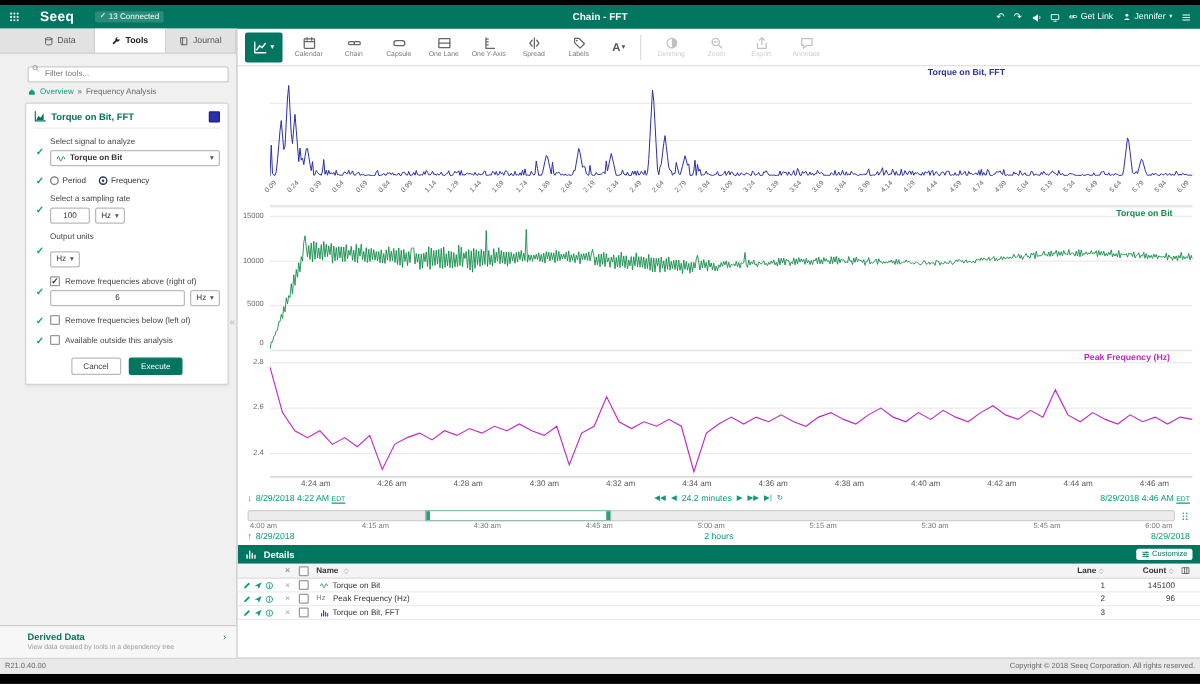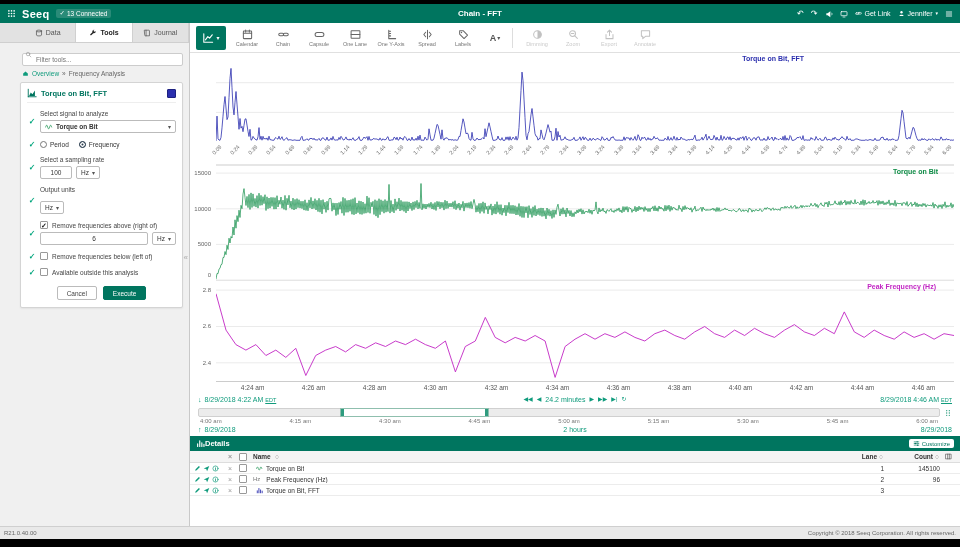--- a/index.html
+++ b/index.html
@@ -2,21 +2,21 @@
 <html><head>
 <meta charset="utf-8">
 <style>
   html,body{margin:0;padding:0}
   body{width:960px;height:547px;background:#000;overflow:hidden;font-family:"Liberation Sans",sans-serif}
   *{box-sizing:border-box}
   .screen{position:relative;width:960px;height:547px;background:#000}
   .app{position:absolute;top:4px;left:0;width:960px;height:535px;background:#fff;display:flex;flex-direction:column}
 
   
-  .topbar{height:19px;background:#00755f;color:#fff;display:flex;align-items:center;gap:6px;padding:0 7px;flex:none;position:relative}
+  .topbar{height:19px;background:#00755f;color:#fff;display:flex;align-items:center;gap:16px;padding:0 7px;flex:none;position:relative}
   .logo{font-size:11px;font-weight:700;letter-spacing:.3px}
   .gridic{font-size:9px}
   .conn-badge{display:inline-flex;align-items:center;gap:2px;background:rgba(255,255,255,.16);border-radius:2px;padding:1px 4px;font-size:6.5px}
   .top-title{position:absolute;left:50%;transform:translateX(-50%);font-size:8px;font-weight:700}
   .top-right{margin-left:auto;display:flex;align-items:center;gap:7px;font-size:8px}
   .tic{font-size:8px}
   .getlink,.userbox{display:inline-flex;align-items:center;gap:3px;font-size:7px}
 
   
   .body-row{flex:1;display:flex;min-height:0}
@@ -123,21 +123,21 @@
   .hgrip.l{left:0}.hgrip.r{right:0}
   .grip-icon{position:absolute;right:0;top:1px;color:#2e9c7f;font-size:8px;display:inline-flex}
   .range-ticks{display:flex;justify-content:space-between;font-size:6px;color:#777;margin-top:1px;padding:0 2px}
   .daterow{position:relative;display:flex;align-items:center;height:11px;padding:0 8px;font-size:7px;flex:none}
   .d-center{position:absolute;left:50%;transform:translateX(-50%)}
   .d-right{margin-left:auto}
   .d-left{display:inline-flex;align-items:center;gap:3px}
 
   
   .details{flex:1;display:flex;flex-direction:column;min-height:0;margin-top:1px}
-  .details-header{height:15px;background:#00755f;color:#fff;display:flex;align-items:center;gap:0;padding:0 6px;font-size:7.5px;font-weight:700;flex:none}
+  .details-header{height:15px;background:#00755f;color:#fff;display:flex;align-items:center;gap:6px;padding:0 6px;font-size:7.5px;font-weight:700;flex:none}
   .dic{font-size:9px;display:inline-flex}
   .customize{margin-left:auto;background:#fff;color:#00755f;border-radius:2px;display:inline-flex;align-items:center;gap:2px;font-size:6px;padding:1px 4px;font-weight:400}
   .customize [data-icon]{display:inline-flex;font-size:7px}
   .thead{display:flex;align-items:center;height:12px;background:#f4f4f4;border-bottom:1px solid #ddd;font-size:6.5px;color:#333;padding:0 4px;flex:none;font-weight:700}
   .trow{display:flex;align-items:center;height:11px;border-bottom:1px solid #ececec;font-size:6.5px;color:#333;padding:0 4px;flex:none}
   .c-actions{width:34px;display:flex;gap:2px;align-items:center}
   .ric{color:#0f9b7c;font-size:7px;display:inline-flex}
   .c-x{width:11px;color:#888;font-size:7px;display:flex;align-items:center}
   .xic{color:#999;display:inline-flex}
   .c-cb{width:14px;display:flex;align-items:center}
@@ -385,20 +385,27 @@
             </div>
           </div>
         </div>
 
         <div class="btnrow">
           <button class="btn">Cancel</button>
           <button class="btn exec">Execute</button>
         </div>
       </div>
 
+      <div class="derived">
+        <div class="derived-title-row">
+          <span class="derived-title">Derived Data</span>
+          <span class="derived-chev" data-icon="chevr">›</span>
+        </div>
+        <div class="derived-sub">View data created by tools in a dependency tree</div>
+      </div>
       <span class="collapse" data-icon="collapse">«</span>
     </aside>
 
     <main class="main">
       <div class="toolbar">
         <div class="tbtn-active">
           <span data-icon="trend">
                 <svg viewBox="0 0 12 12" fill="none" stroke="currentColor" stroke-width="1.1" stroke-linecap="round" stroke-linejoin="round">
                   <path d="M1.8 1.8v8.4h8.8"></path>
                   <path d="M3.4 7.8 5.8 4.6l1.8 1.6 2.6-3.4"></path>

